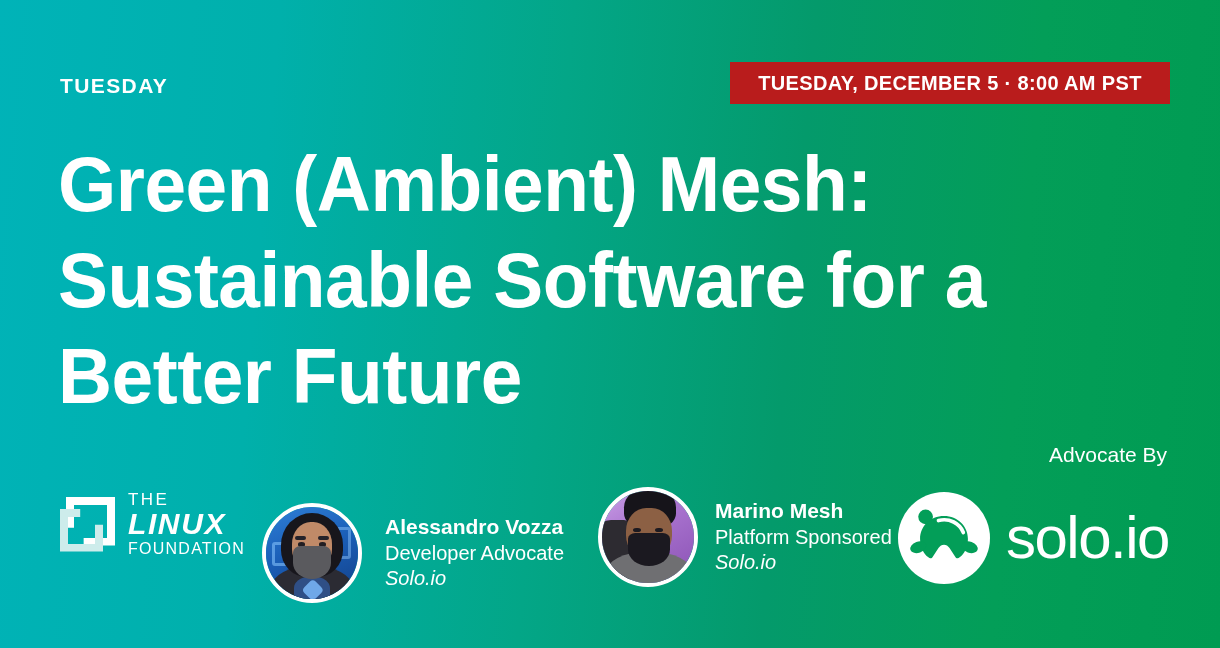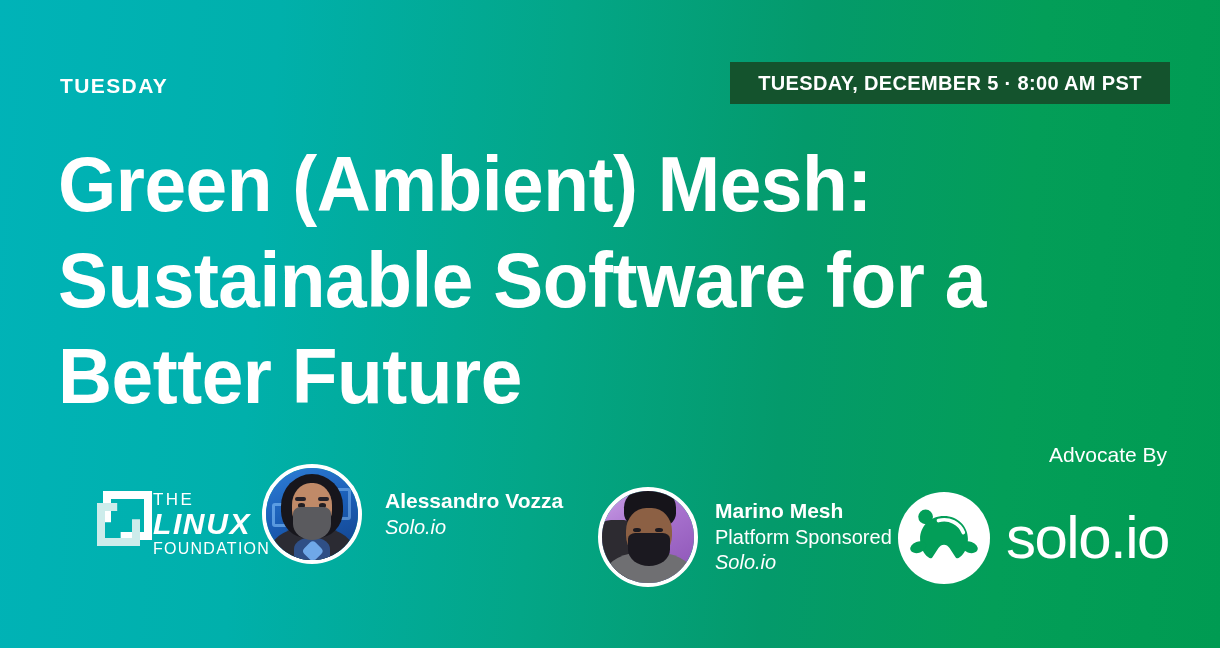--- a/index.html
+++ b/index.html
@@ -13,21 +13,21 @@
   }
 
   
   .eyebrow{
     position:absolute; left:60px; top:74px;
     font-size:21px; font-weight:700; letter-spacing:1.4px;
   }
   .date-badge{
     position:absolute; left:730px; top:62px;
     width:440px; height:42px;
-    background:#14532d;
+    background:#b91c1c;
     display:flex; align-items:center; justify-content:center;
   }
   .date-badge span{
     font-size:20px; font-weight:700; letter-spacing:.35px; white-space:nowrap;
   }
 
   
   .headline{
     position:absolute; left:58px; top:136px; width:1060px;
     font-family:"Liberation Sans Narrow","Liberation Sans",sans-serif;
@@ -40,40 +40,40 @@
     transform-origin:left top;
   }
   .headline div{ white-space:nowrap; }
 
   
   .hosted{
     position:absolute; left:60px; top:477px;
   }
   .hosted-label{ font-size:21px; font-weight:400; letter-spacing:.2px; }
 
-  .lf-logo{ display:flex; gap:1px; margin-top:14px;margin-left:37px; }
+  .lf-logo{ display:flex; align-items:center; gap:13px; margin-top:14px; }
   .lf-mark{ position:relative; width:55px; height:55px; flex:none; }
   .lf-mark .outer{
     position:absolute; left:6px; top:0; width:49px; height:49px;
     border:8px solid #ffffff; border-left-width:8px;
     clip-path: polygon(0 0,100% 0,100% 100%,36% 100%,36% 64%,0 64%);
   }
   .lf-mark .inner{
     position:absolute; left:0; top:12px; width:43px; height:43px;
     border:8px solid #cdeceb;
     clip-path: polygon(0 0,47% 0,47% 38%,100% 38%,100% 100%,0 100%);
   }
   .lf-word{ line-height:1; }
   .lf-the{ font-size:17px; font-weight:400; letter-spacing:2.4px; }
   .lf-linux{ font-size:30px; font-weight:700; letter-spacing:1.6px; margin-top:1px;font-style:italic; }
   .lf-found{ font-size:16px; font-weight:400; letter-spacing:1.25px; margin-top:2px; }
 
   
   .speaker{ position:absolute; display:flex; align-items:center; gap:17px; }
-  .speaker.s1{ left:262px; top:464px;gap:23px; }
+  .speaker.s1{ left:262px; top:503px;gap:23px; }
   .speaker.s2{ left:598px; top:487px; }
 
   .avatar{
     width:100px; height:100px; border-radius:50%;
     border:4px solid #ffffff; flex:none;
     position:relative; overflow:hidden;
   }
   .avatar .face{ position:absolute; inset:0; }
 
   
@@ -180,20 +180,21 @@
         <div class="skin"></div>
       <div class="brow l"></div>
         <div class="brow r"></div>
       <div class="eye l"></div>
         <div class="eye r"></div>
       <div class="beard"></div>
     </div>
   </div>
   <div class="sp-text">
     <div class="sp-name">Alessandro Vozza</div>
+    <div class="sp-role">Developer Advocate</div>
     <div class="sp-org">Solo.io</div>
   </div>
 </div>
 
 <div class="speaker s2">
   <div class="avatar">
     <div class="face av2">
       <div class="bg"></div>
         <div class="chair"></div>
       <div class="torso"></div>

